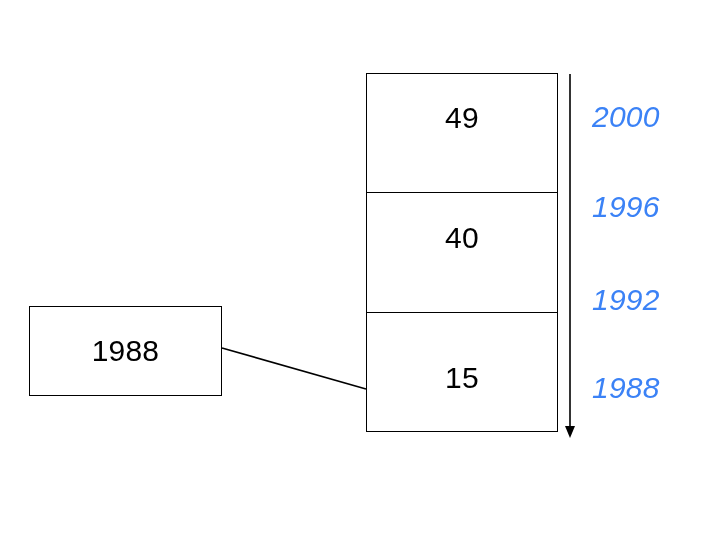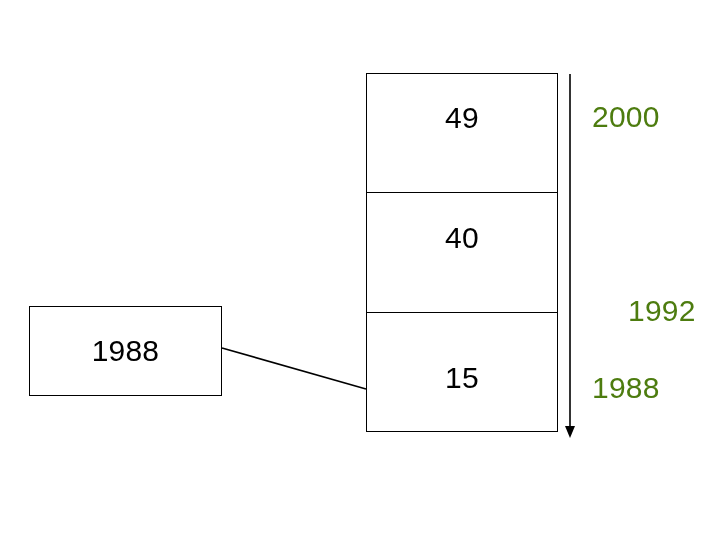--- a/index.html
+++ b/index.html
@@ -87,28 +87,29 @@
     position: absolute;
     left: 592px;
     top: 73px;
     width: 110px;
     height: 359px;
   }
   .year-label {
     position: absolute;
     left: 0;
     font-size: 30px;
-    color: #4d7c0f;
+    color: #3b82f6;
     line-height: 1;
     white-space: nowrap;
     letter-spacing: 0.2px;
+    font-style: italic;
   }
   .year-label.y0 { top: 29px; }
   .year-label.y1 { top: 119px; }
-  .year-label.y2 { top: 223px; margin-left: 36px; }
+  .year-label.y2 { top: 212px; }
   .year-label.y3 { top: 300px; }
 
   
   #overlay {
     position: absolute;
     left: 0;
     top: 0;
     width: 720px;
     height: 540px;
     pointer-events: none;
@@ -130,20 +131,21 @@
     <div class="stack-cell r1">
       <div class="cell-value">40</div>
     </div>
     <div class="stack-cell r3">
       <div class="cell-value">15</div>
     </div>
   </div>
 
   <div class="years">
     <div class="year-label y0">2000</div>
+    <div class="year-label y1">1996</div>
     <div class="year-label y2">1992</div>
     <div class="year-label y3">1988</div>
   </div>
 
   <svg id="overlay" viewBox="0 0 720 540">
     <line id="connector" x1="222" y1="348" x2="366" y2="389" stroke="#000000" stroke-width="1.6"></line>
     <line id="axis-shaft" x1="570" y1="74" x2="570" y2="430" stroke="#000000" stroke-width="1.6"></line>
     <polygon id="axis-head" points="570,438 565,426 575,426" fill="#000000"></polygon>
   </svg>
 

